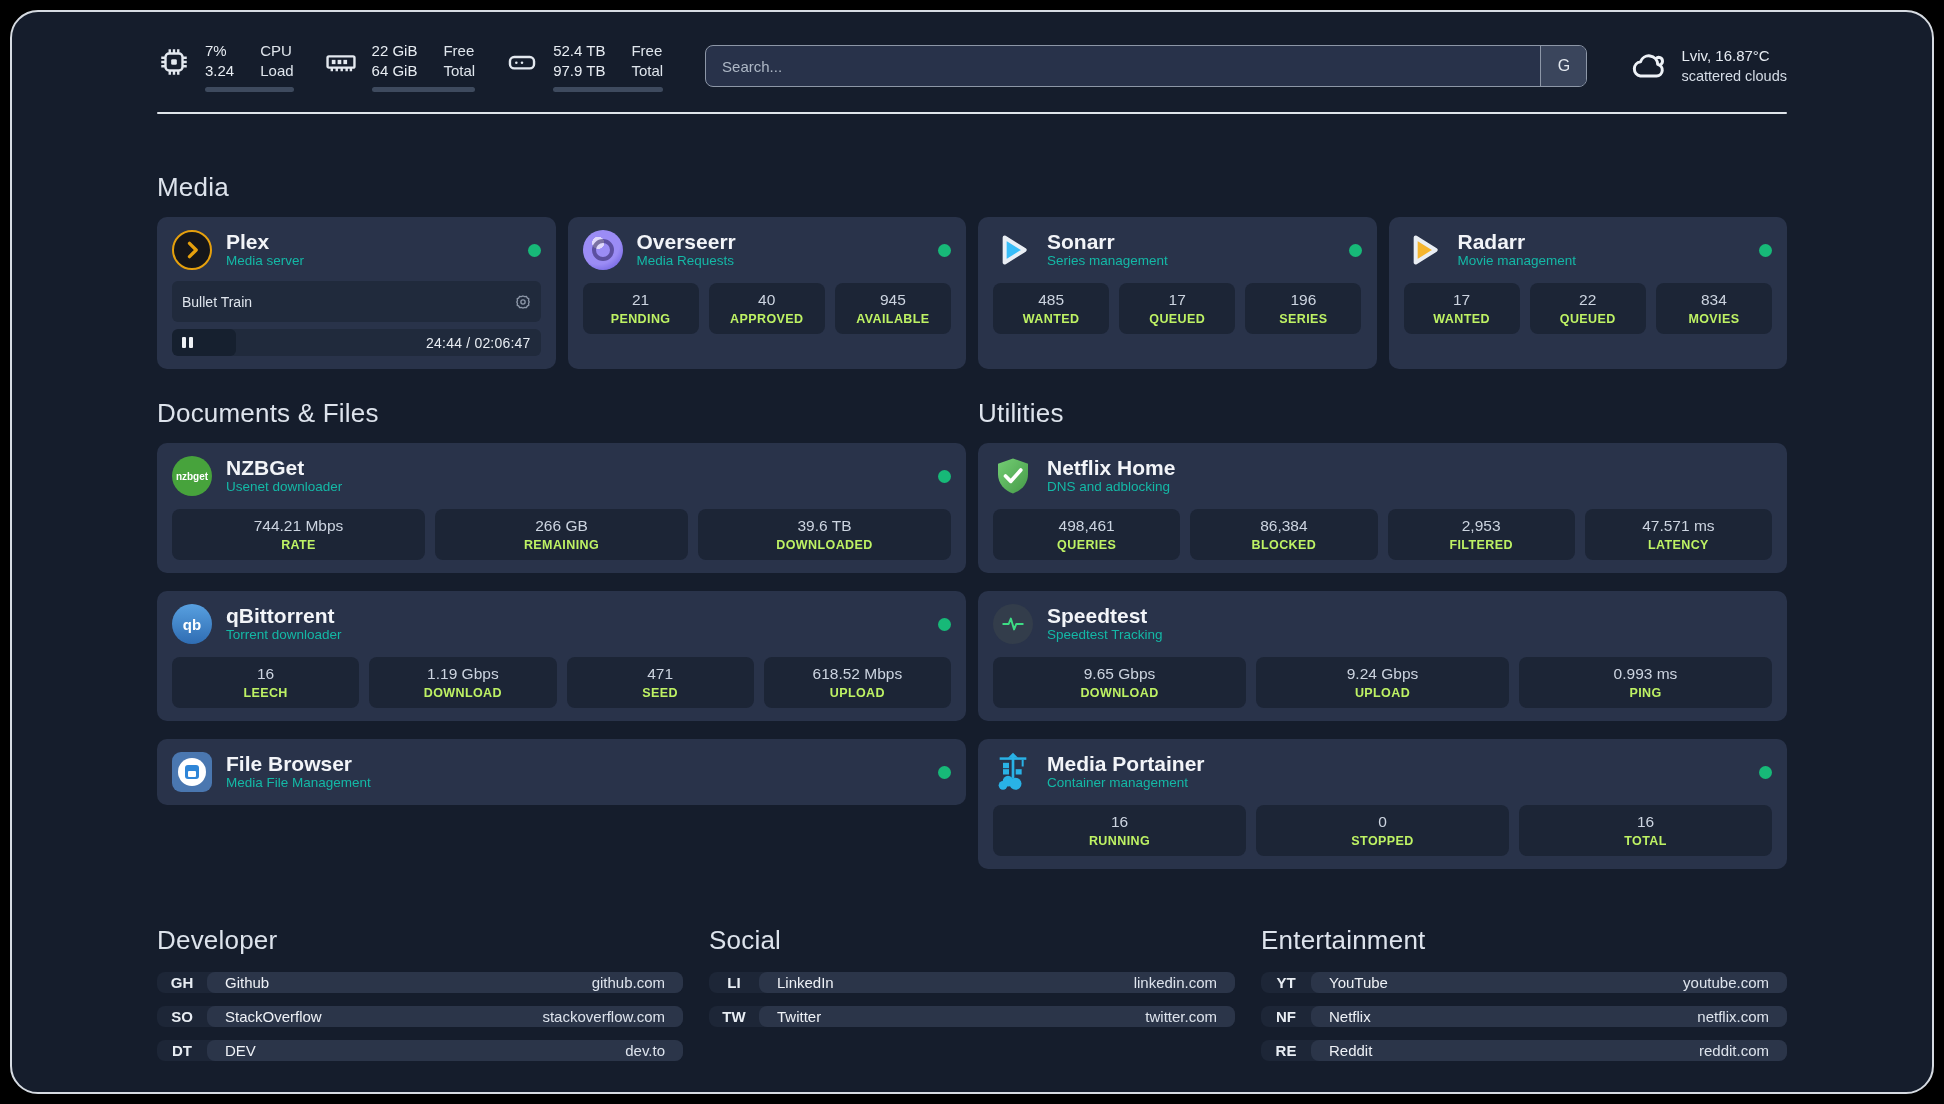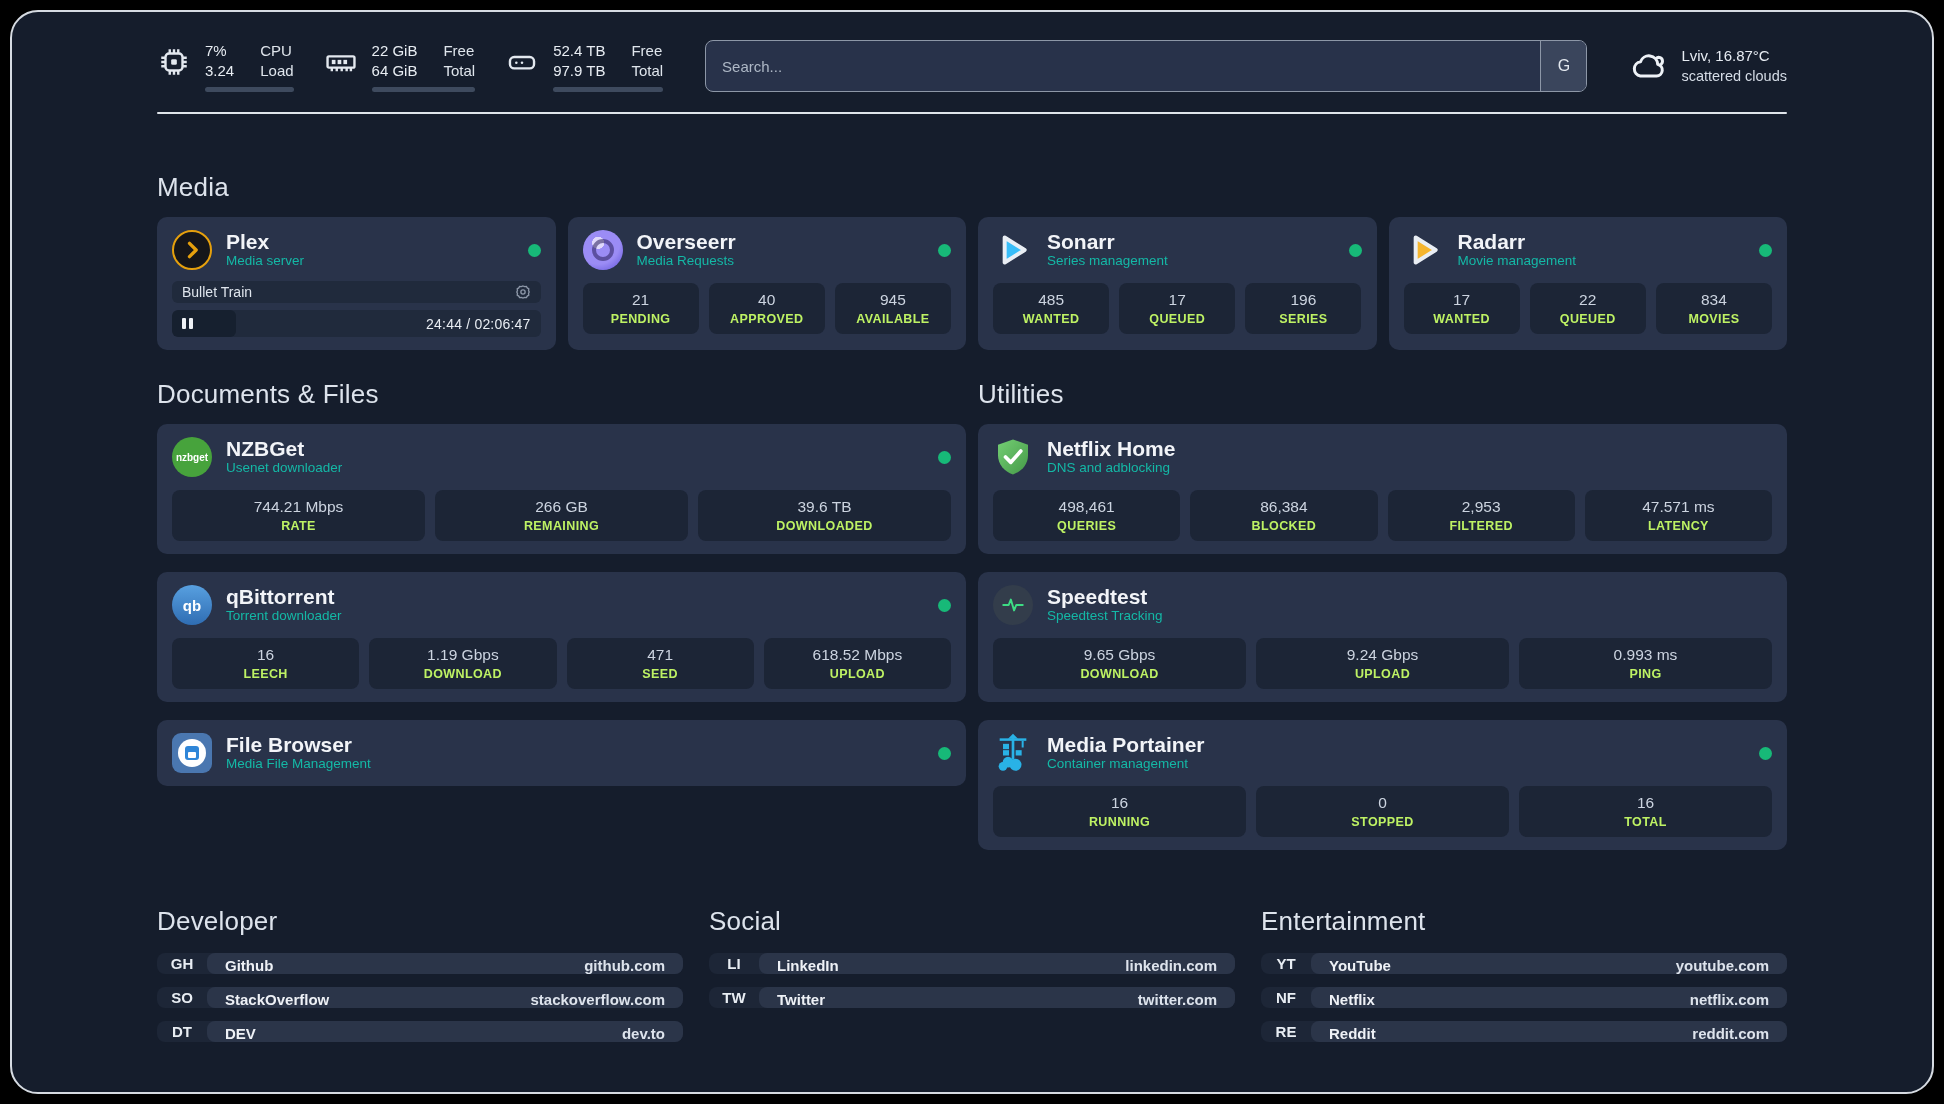--- a/index.html
+++ b/index.html
@@ -13,21 +13,21 @@
   .topbar { display:flex; align-items:center; gap:30px; height:52px; }
   .metric { display:flex; align-items:flex-start; gap:14px; }
   .m-icon { width:34px; height:34px; color:#e3e8ef; flex:0 0 auto; margin-top:4px; }
   .m-icon svg { width:100%; height:100%; }
   .m-body { display:flex; flex-direction:column; }
   .m-rows { display:flex; gap:26px; }
   .m-col { display:flex; flex-direction:column; font-size:15px; line-height:20px; color:#e8edf3; }
   .m-col.lab { color:#dfe5ec; }
   .bar { height:5px; border-radius:3px; background:#3e4a5e; margin-top:6px; overflow:hidden; }
   .bar-fill { height:100%; border-radius:3px; background:#b9c2cf; }
-  .search { flex:1; display:flex; align-items:stretch; height:52px; border:1px solid #8d97a7;
+  .search { flex:1; display:flex; align-items:stretch; height:42px; border:1px solid #8d97a7;
     border-radius:8px; background:#28324a; overflow:hidden; margin:0 12px; }
   .search input { flex:1; background:transparent; border:none; outline:none; color:#e6ebf2;
     font-size:15px; padding:0 16px; font-family:inherit; }
   .search input::placeholder { color:#aeb8c6; }
   .g-btn { width:46px; display:flex; align-items:center; justify-content:center; background:#3a455c;
     border-left:1px solid #8d97a7; color:#e3e8ef; font-size:16px; cursor:pointer; }
   .weather { display:flex; align-items:center; gap:12px; }
   .w-icon { width:40px; height:40px; color:#eef2f7; }
   .w-icon svg { width:100%; height:100%; }
   .w-text { display:flex; flex-direction:column; font-size:15px; line-height:20px; }
@@ -61,38 +61,38 @@
   .ic-nzb { border-radius:50%; background:#47a33c; color:#fff; font-size:10px; font-weight:700; }
   .ic-qb { border-radius:50%; background:linear-gradient(180deg,#58a0e0,#2f6db3); color:#fff; font-size:15px; font-weight:700; }
   .ic-fb { border-radius:9px; background:#4a77b0; }
   .ic-fb .fb-circle { width:28px; height:28px; border-radius:50%; background:#fff; display:flex; align-items:center; justify-content:center; }
   .ic-fb .fb-disk { width:14px; height:14px; border-radius:3px; background:#2f86d8; position:relative; }
   .ic-fb .fb-disk::after { content:""; position:absolute; left:3px; top:6px; width:8px; height:6px; background:#fff; border-radius:1px; }
   .ic-speed { border-radius:50%; background:#333d4b; }
   .ic-speed svg { width:26px; height:26px; }
   .ic-plain svg { width:40px; height:40px; }
   
-  .np-row { margin-top:11px; background:#202a3c; border-radius:6px; height:22px; display:flex;
+  .np-row { margin-top:11px; background:#202a3c; border-radius:6px; height:41px; display:flex;
     align-items:center; padding:0 10px; font-size:14px; color:#dfe5ed; }
   .np-row .gear { margin-left:auto; color:#8d97a8; width:16px; height:16px; cursor:pointer; }
   .np-row .gear svg { width:16px; height:16px; }
   .player { margin-top:7px; background:#202a3c; border-radius:6px; height:27px; display:flex;
     align-items:center; justify-content:space-between; overflow:hidden; }
   .pause { width:64px; height:27px; background:#16202f; border-radius:6px; display:flex;
     align-items:center; justify-content:flex-start; padding-left:10px; gap:3px; cursor:pointer; }
   .pause i { display:block; width:4px; height:11px; background:#eef1f5; border-radius:1px; }
   .time { font-size:14px; color:#e8edf3; padding-right:10px; letter-spacing:0.2px; }
   
   .links-grid { display:grid; grid-template-columns:repeat(3,1fr); gap:26px; margin-top:56px; align-items:start; }
   .link-list { display:flex; flex-direction:column; gap:13px; margin-top:16px; }
   .link-row { display:flex; align-items:stretch; height:21px; background:#1d2637; border-radius:8px; cursor:pointer; }
   .abbr { width:50px; display:flex; align-items:center; justify-content:center; font-size:15px;
     font-weight:600; color:#e8edf3; }
-  .pill { flex:1; background:#2b3549; border-radius:8px; display:flex; align-items:flex-end;
-    justify-content:space-between; padding:0 18px;font-weight:bold; }
+  .pill { flex:1; background:#2b3549; border-radius:8px; display:flex; align-items:center;
+    justify-content:space-between; padding:0 18px; }
   .l-name { font-size:15px; color:#eef1f6; }
   .l-url { font-size:15px; color:#dde3ec; }
 </style>
 </head>
 <body>
 
 <div class="frame">
 
   <div class="topbar">
 

